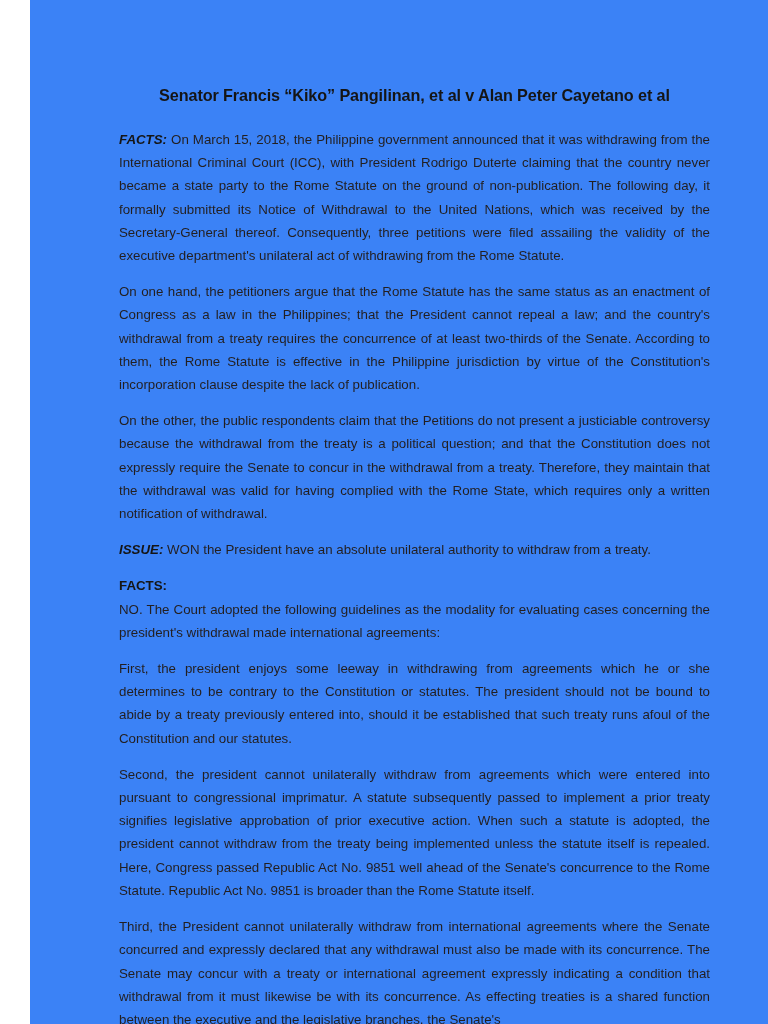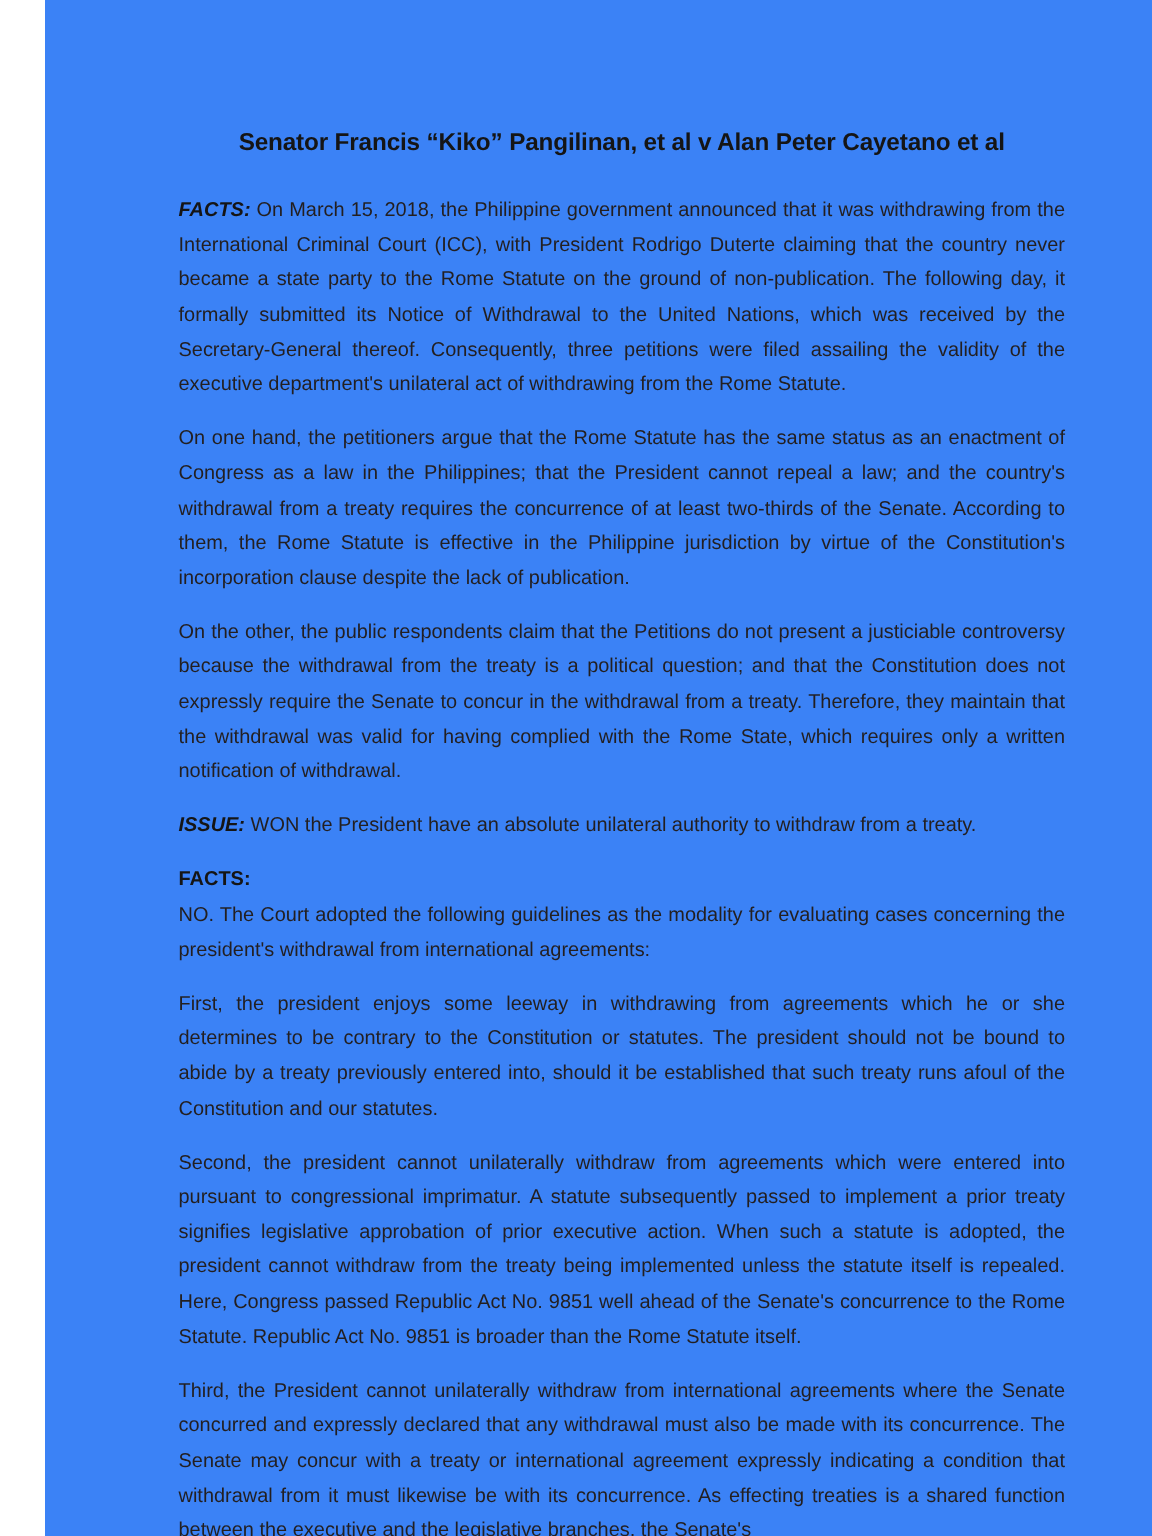--- a/index.html
+++ b/index.html
@@ -91,21 +91,21 @@
     <h1 class="doc-title">Senator Francis “Kiko” Pangilinan, et al v Alan Peter Cayetano et al</h1>
 
     <p class="para"><span class="lbl">FACTS:</span><span> On March 15, 2018, the Philippine government announced that it was withdrawing from the International Criminal Court (ICC), with President Rodrigo Duterte claiming that the country never became a state party to the Rome Statute on the ground of non-publication. The following day, it formally submitted its Notice of Withdrawal to the United Nations, which was received by the Secretary-General thereof. Consequently, three petitions were filed assailing the validity of the executive department's unilateral act of withdrawing from the Rome Statute.</span></p>
 
     <p class="para">On one hand, the petitioners argue that the Rome Statute has the same status as an enactment of Congress as a law in the Philippines; that the President cannot repeal a law; and the country's withdrawal from a treaty requires the concurrence of at least two-thirds of the Senate. According to them, the Rome Statute is effective in the Philippine jurisdiction by virtue of the Constitution's incorporation clause despite the lack of publication.</p>
 
     <p class="para">On the other, the public respondents claim that the Petitions do not present a justiciable controversy because the withdrawal from the treaty is a political question; and that the Constitution does not expressly require the Senate to concur in the withdrawal from a treaty. Therefore, they maintain that the withdrawal was valid for having complied with the Rome State, which requires only a written notification of withdrawal.</p>
 
     <p class="para"><span class="lbl">ISSUE:</span><span> WON the President have an absolute unilateral authority to withdraw from a treaty.</span></p>
 
-    <p class="held-block"><span class="held-head">FACTS:</span><span>NO. The Court adopted the following guidelines as the modality for evaluating cases concerning the president's withdrawal from international agreements:</span></p>
+    <p class="held-block"><span class="held-head">FACTS:</span><span>NO. The Court adopted the following guidelines as the modality for evaluating cases concerning the president's withdrawal made international agreements:</span></p>
 
     <p class="para">First, the president enjoys some leeway in withdrawing from agreements which he or she determines to be contrary to the Constitution or statutes. The president should not be bound to abide by a treaty previously entered into, should it be established that such treaty runs afoul of the Constitution and our statutes.</p>
 
     <p class="para">Second, the president cannot unilaterally withdraw from agreements which were entered into pursuant to congressional imprimatur. A statute subsequently passed to implement a prior treaty signifies legislative approbation of prior executive action. When such a statute is adopted, the president cannot withdraw from the treaty being implemented unless the statute itself is repealed. Here, Congress passed Republic Act No. 9851 well ahead of the Senate's concurrence to the Rome Statute. Republic Act No. 9851 is broader than the Rome Statute itself.</p>
 
     <p class="para last-clipped">Third, the President cannot unilaterally withdraw from international agreements where the Senate concurred and expressly declared that any withdrawal must also be made with its concurrence. The Senate may concur with a treaty or international agreement expressly indicating a condition that withdrawal from it must likewise be with its concurrence. As effecting treaties is a shared function between the executive and the legislative branches, the Senate's</p>
 
   </div>
 </div>
 

